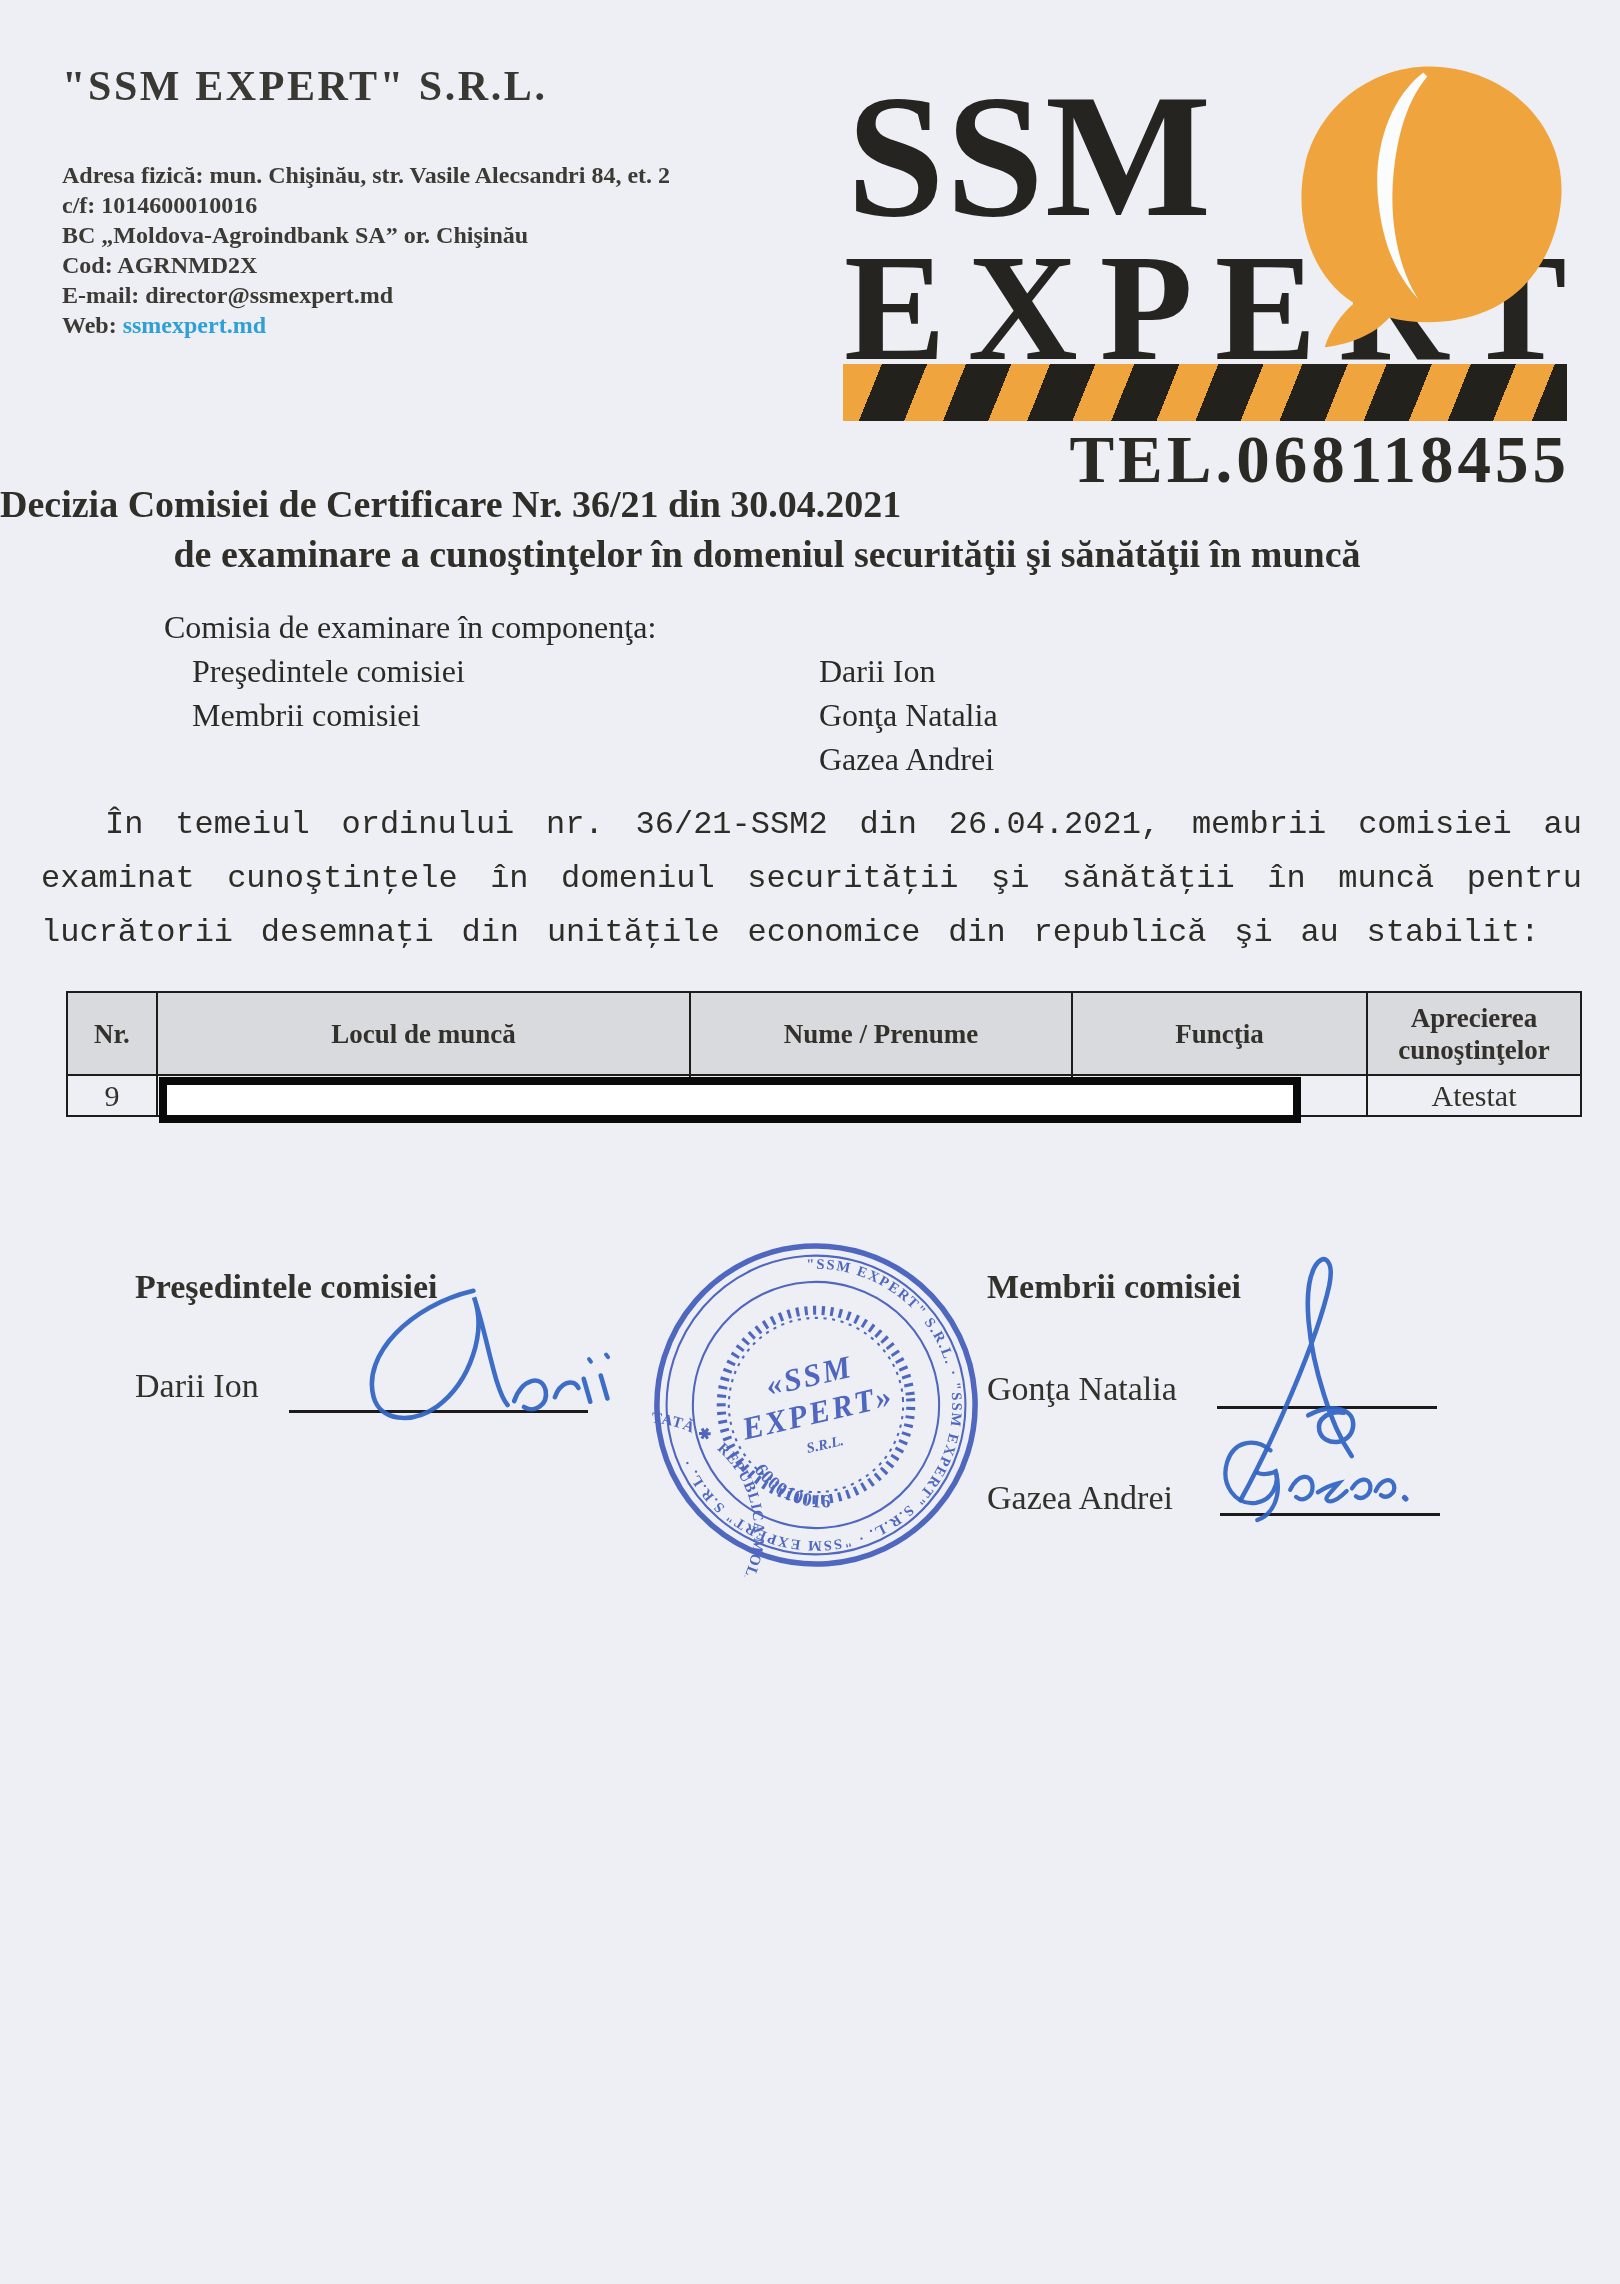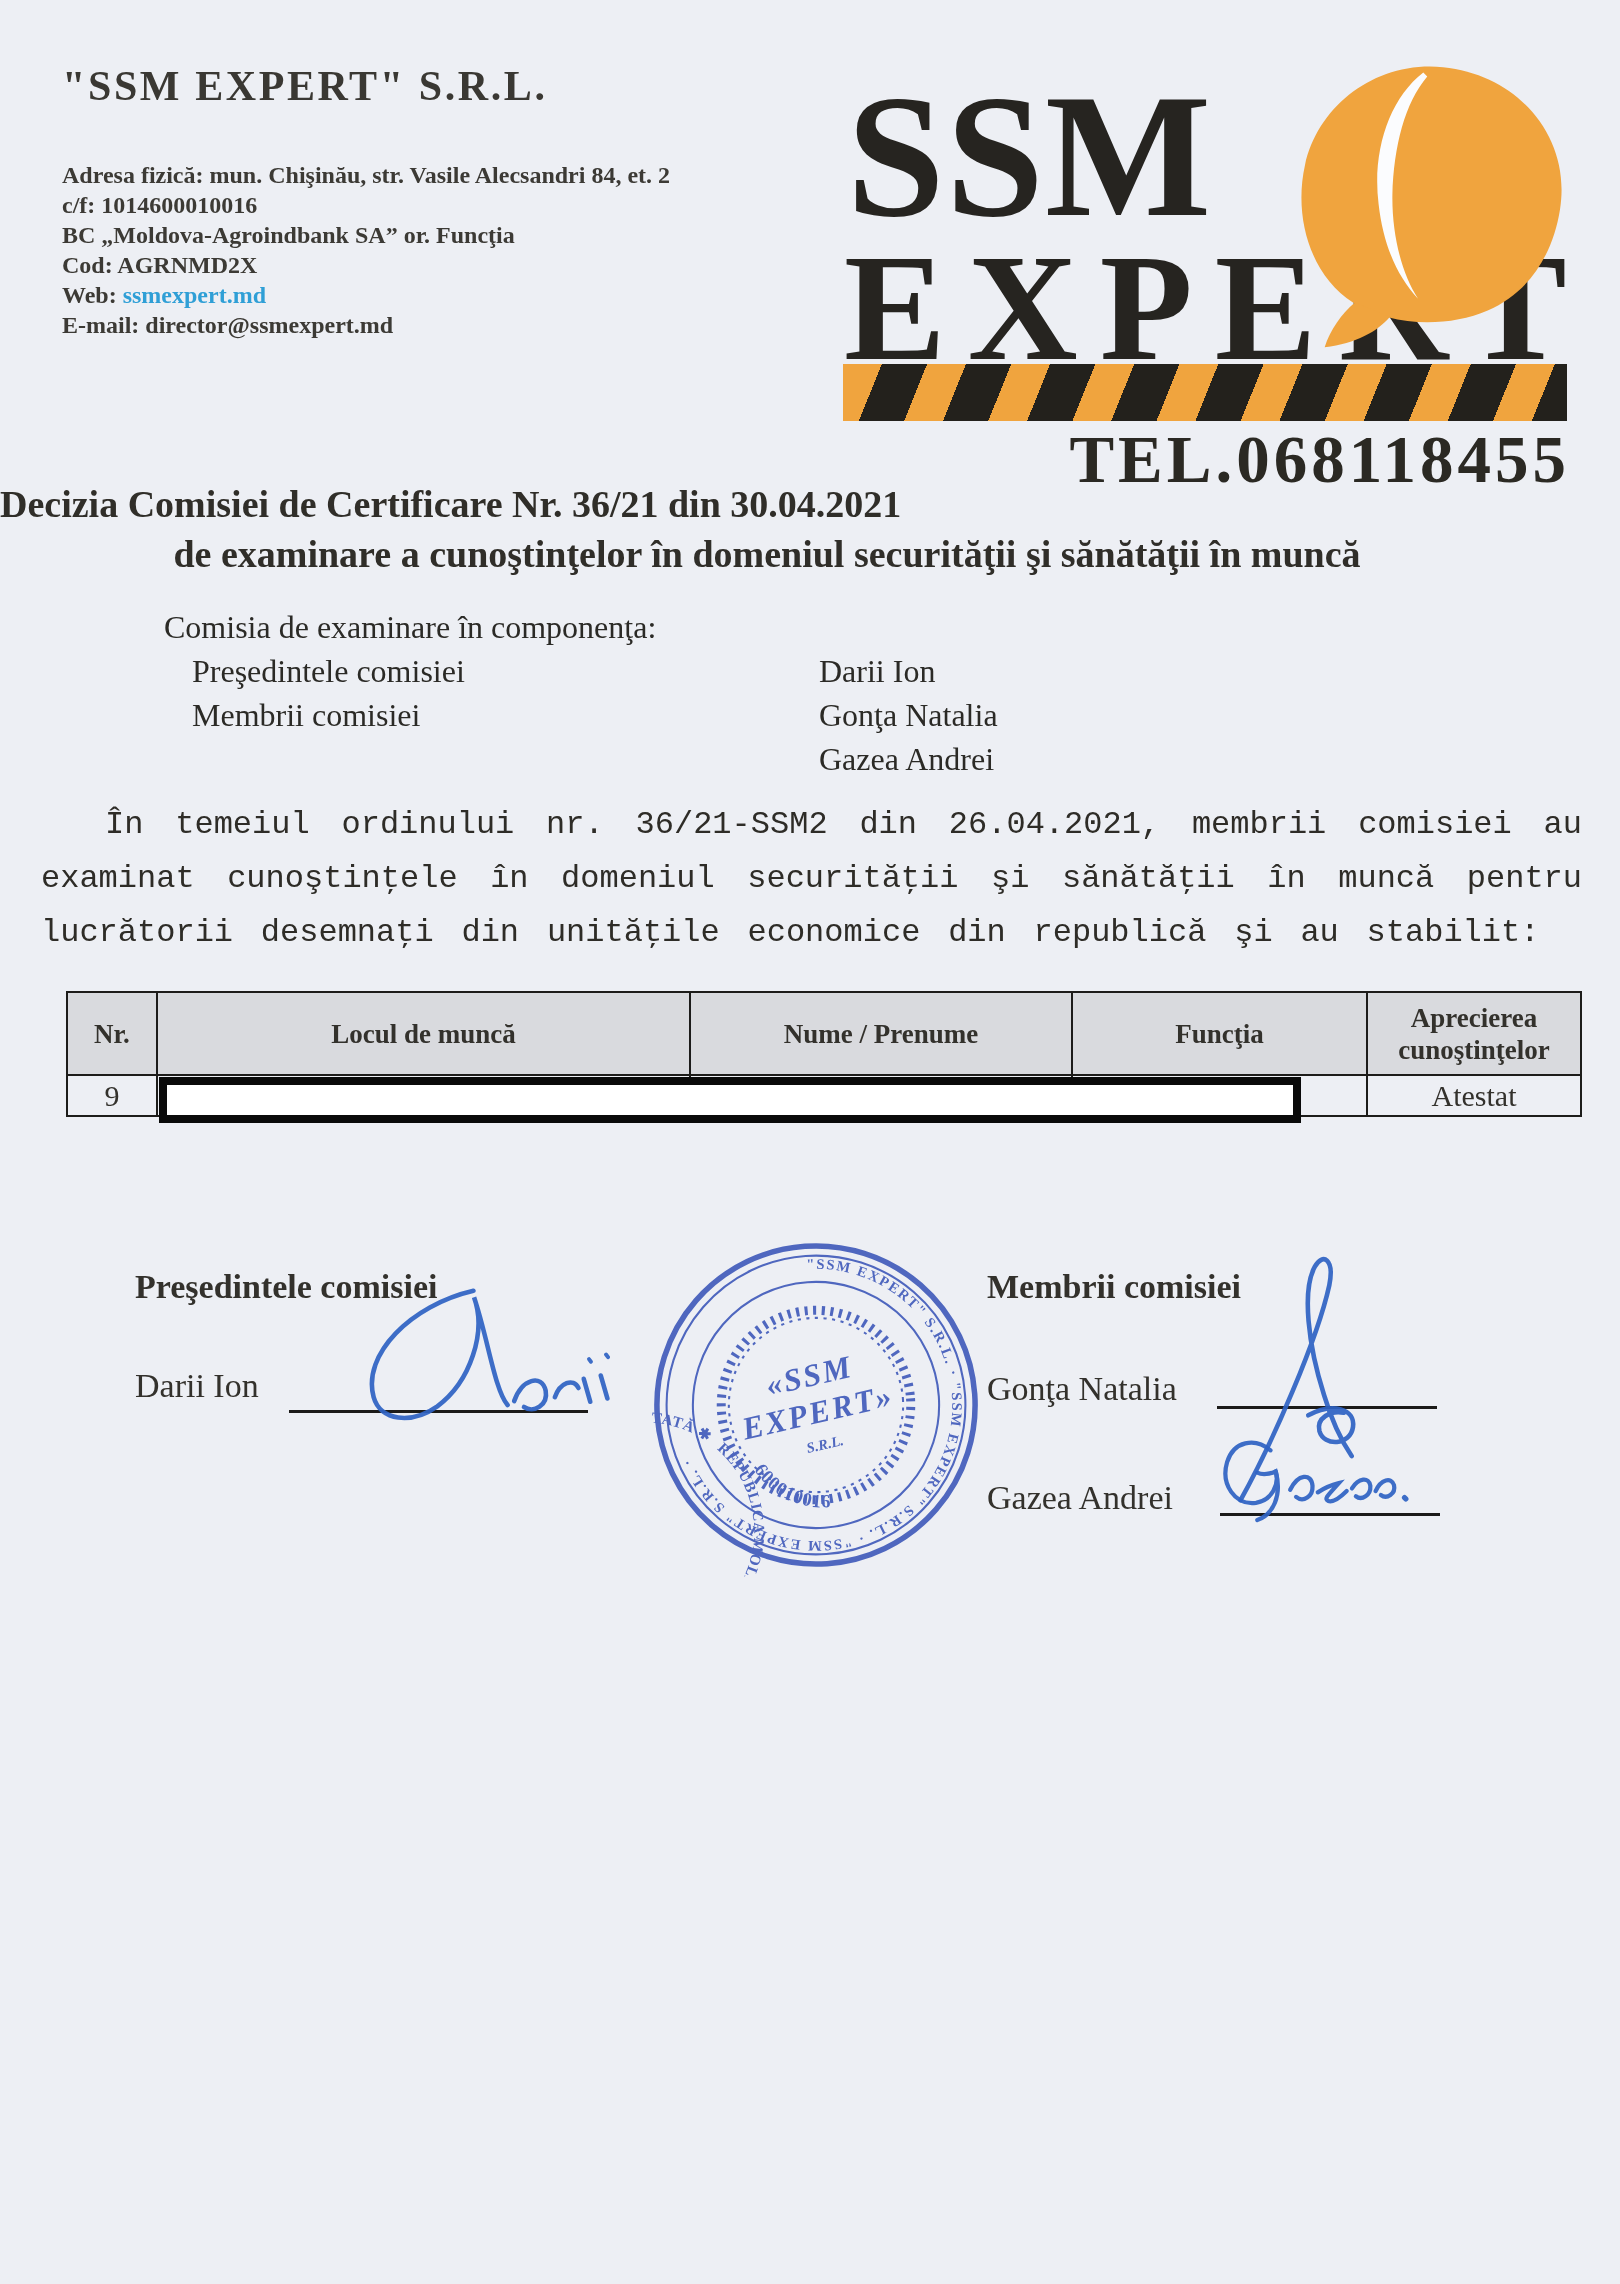--- a/index.html
+++ b/index.html
@@ -80,27 +80,27 @@
 </head>
 <body>
 
 <div class="page">
 
   <div class="abs company-name">"SSM EXPERT" S.R.L.</div>
 
   <div class="abs address">
     <div>Adresa fizică: mun. Chişinău, str. Vasile Alecsandri 84, et. 2</div>
     <div>c/f: 1014600010016</div>
-    <div>BC „Moldova-Agroindbank SA” or. Funcţia</div>
+    <div>BC „Moldova-Agroindbank SA” or. Chişinău</div>
     <div>Cod: AGRNMD2X</div>
+    <div>E-mail: director@ssmexpert.md</div>
     <div>
       <span>Web:</span>
       <span class="weblink">ssmexpert.md</span>
     </div>
-    <div>E-mail: director@ssmexpert.md</div>
   </div>
 
   <svg class="abs logo-text-svg" width="730" height="312" viewBox="0 0 1110 475">
     <text x="8" y="242" textLength="555" font-family="Liberation Serif, serif" font-size="268" font-weight="bold" fill="#262420">SSM</text>
     <text x="4" y="462" textLength="1100" font-family="Liberation Serif, serif" font-size="232" font-weight="bold" fill="#262420">EXPERT</text>
   </svg>
 
   <svg class="abs helmet" width="342" height="309" viewBox="0 0 520 470">
     <path fill="#f0a43e" d="M 330 14
       C 447 26 525 122 508 230

